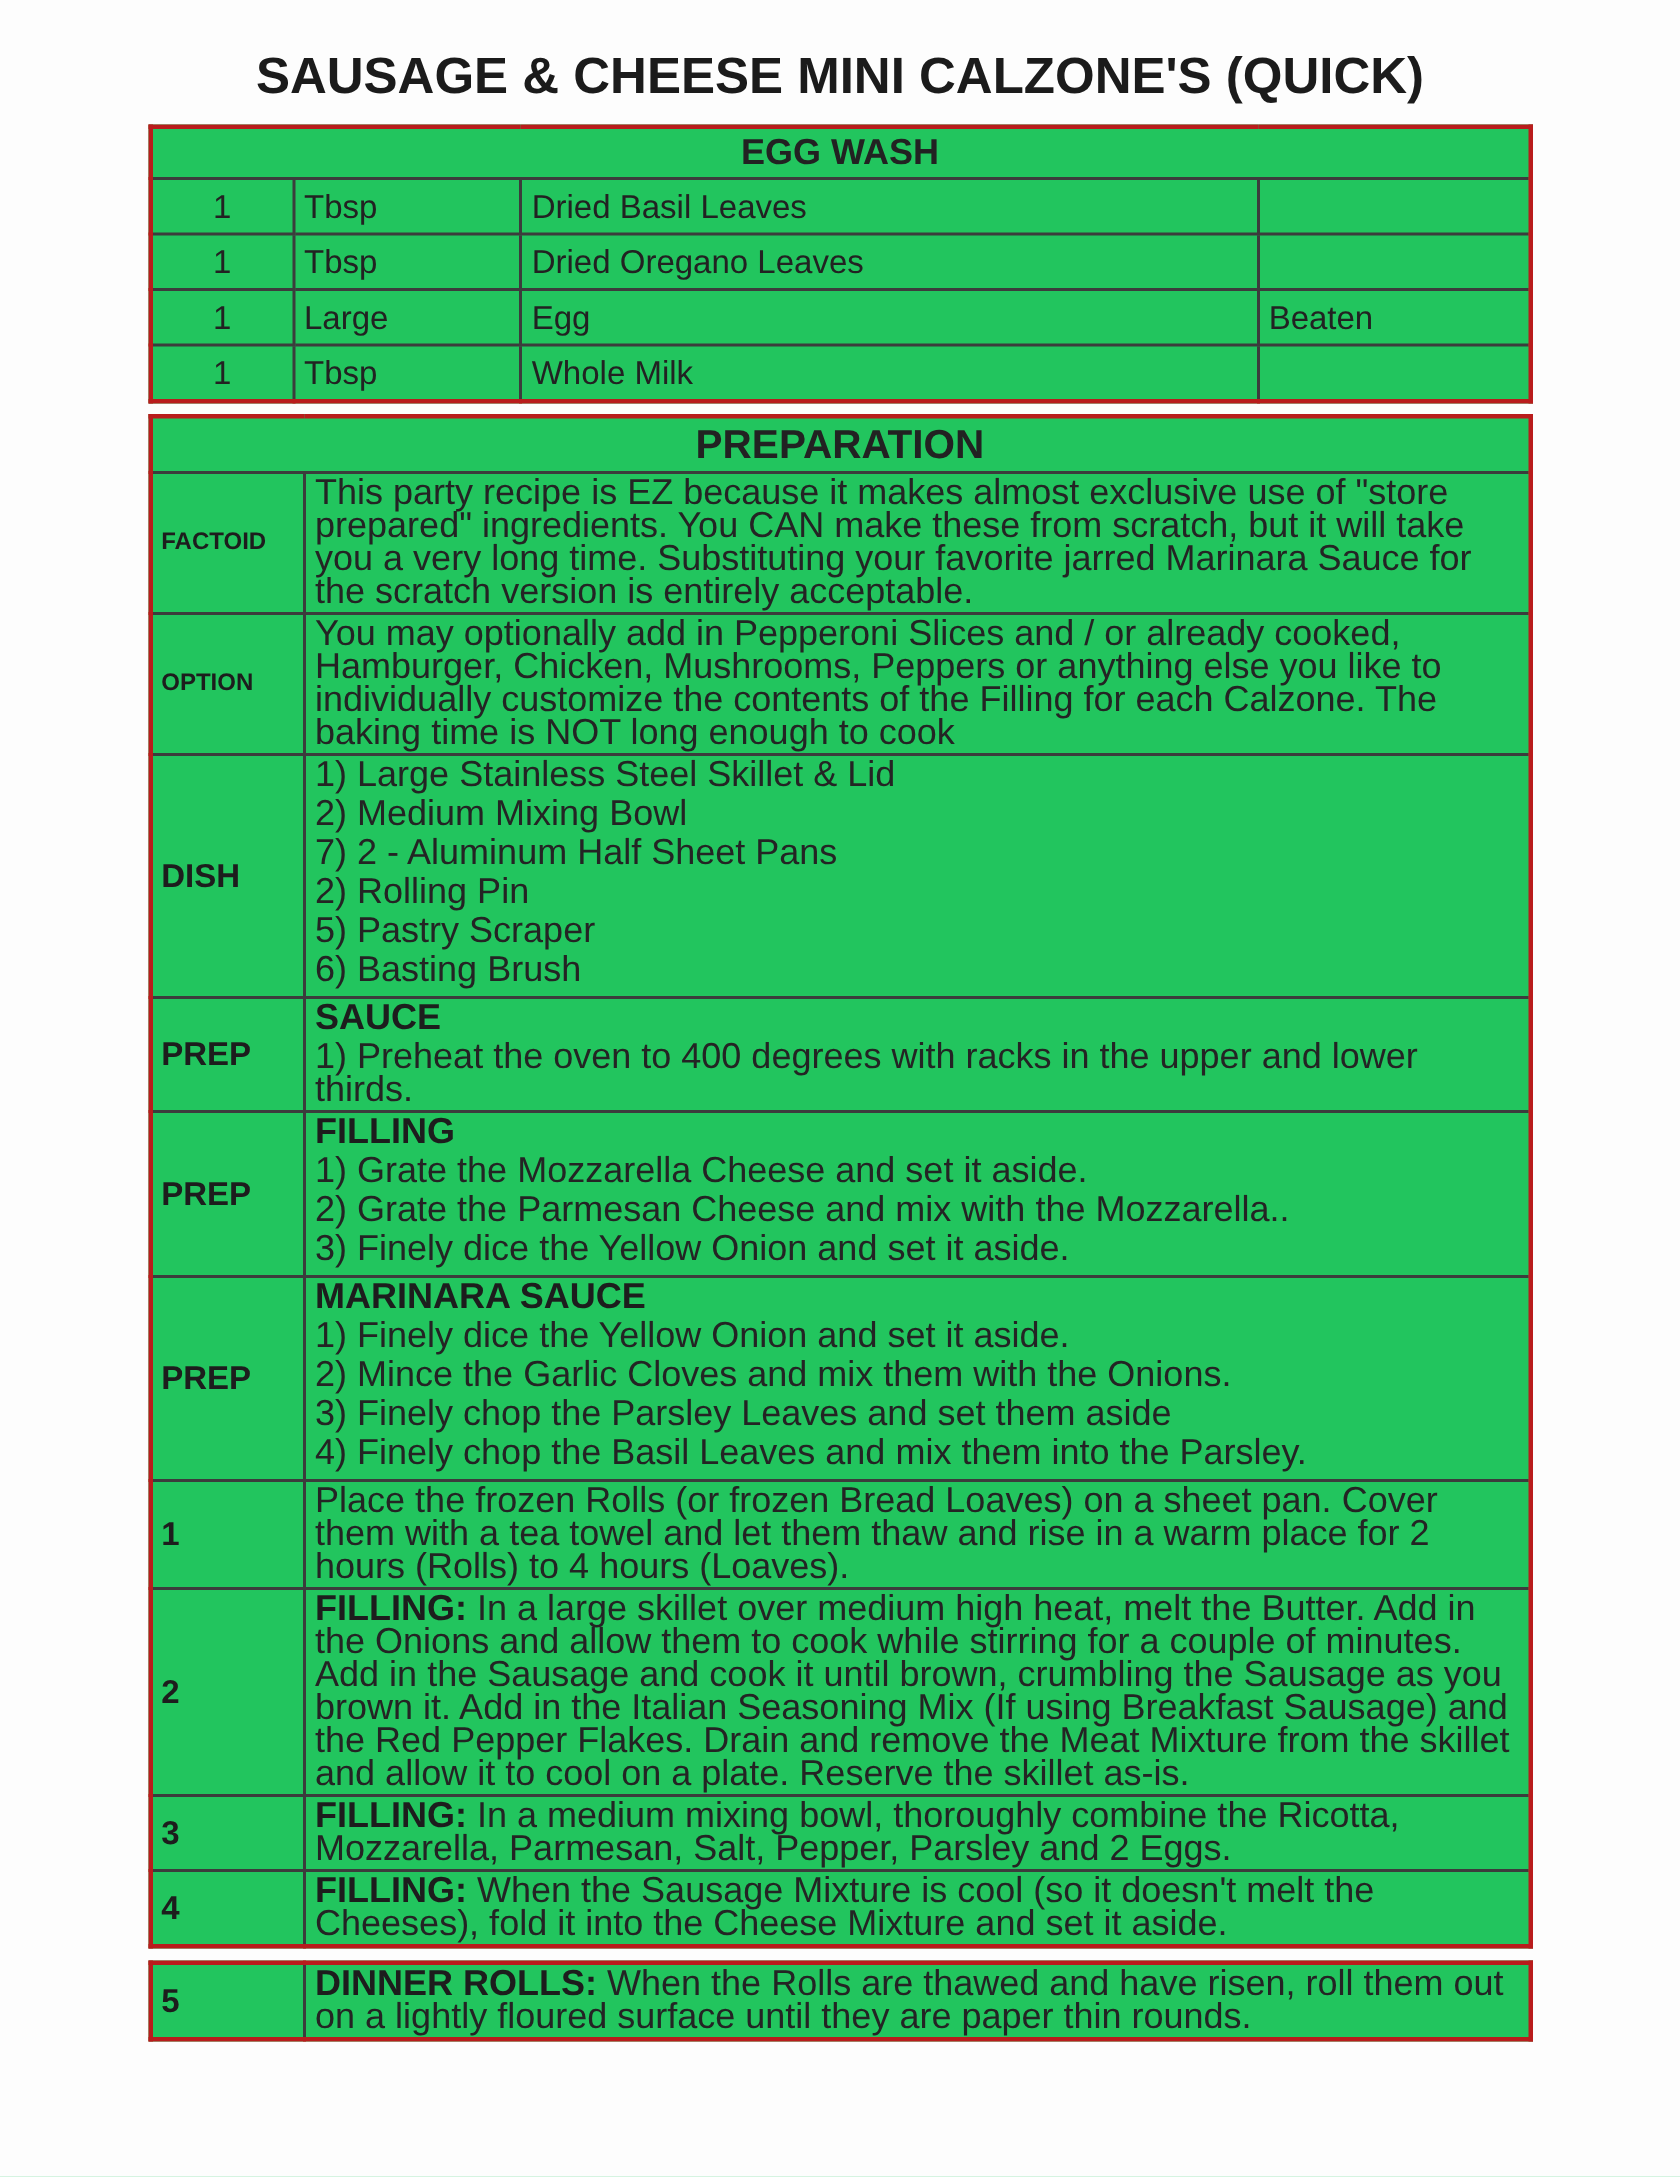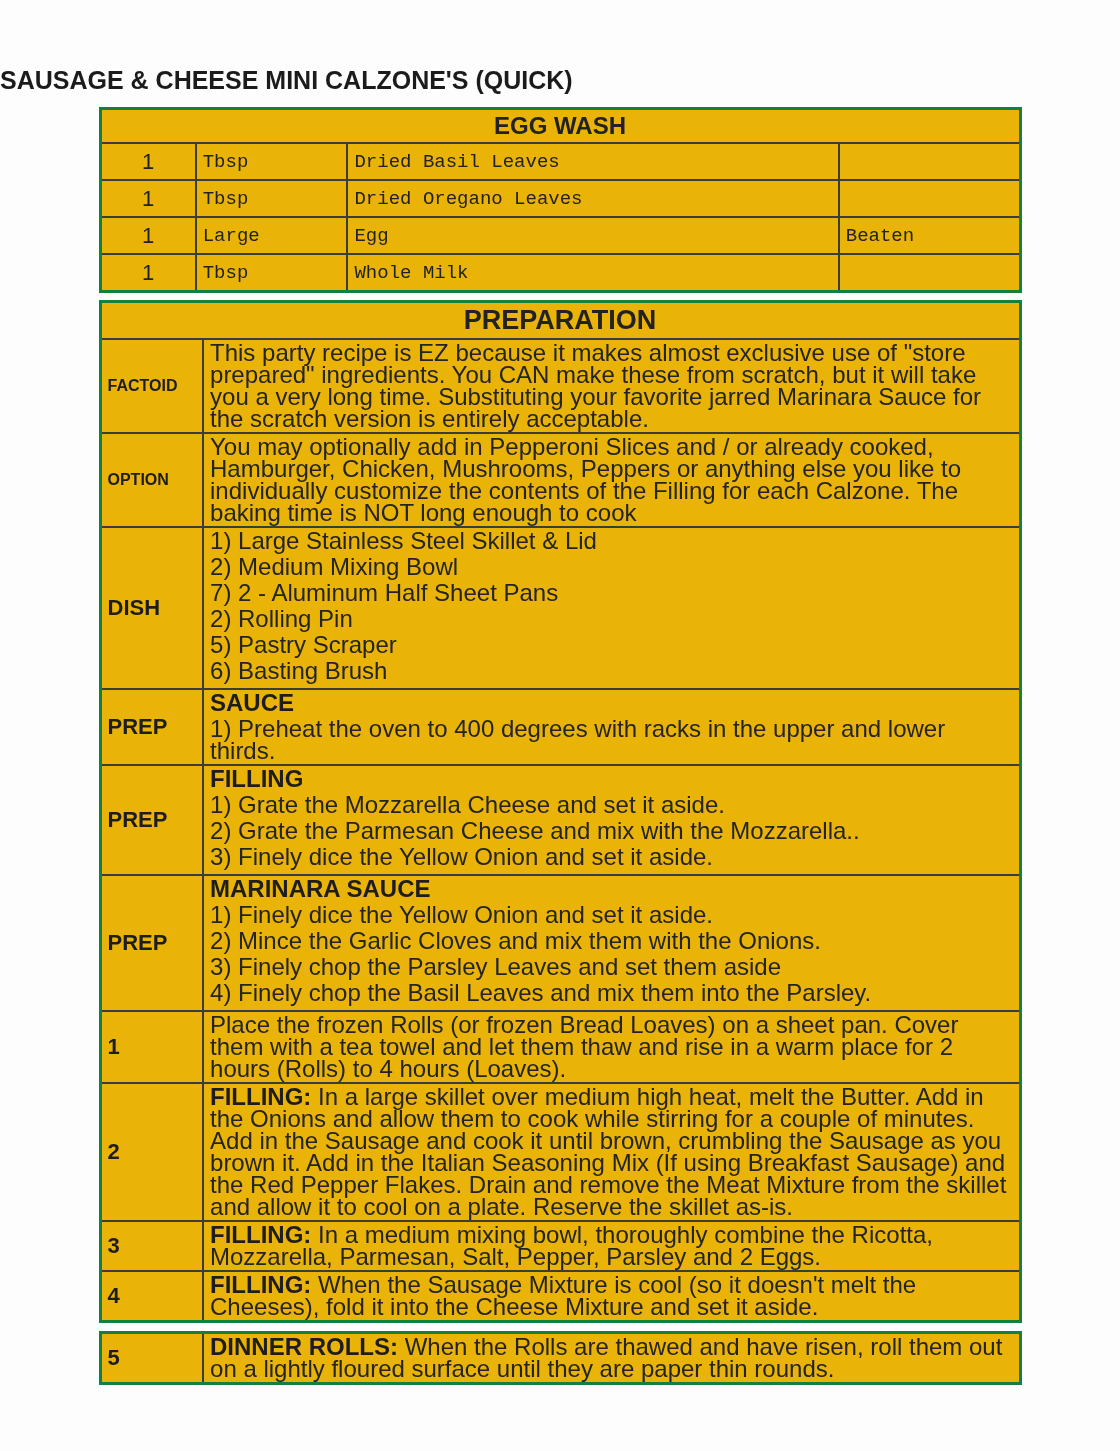--- a/index.html
+++ b/index.html
@@ -12,34 +12,34 @@
     width: 1120px;
     height: 1451px;
     margin: 0 auto;
     background: #fdfdfd;
     font-family: "Liberation Sans", sans-serif;
     color: #222222;
     overflow: hidden;
   }
   .title {
     margin: 0;
-    padding-top: 66px;
-    text-align: left;
-    font-size: 25px;
+    padding-top: 32px;
+    text-align: center;
+    font-size: 34px;
     font-weight: bold;
     color: #1b1b1b;
     letter-spacing: 0px;
   }
   table.tbl {
     width: 923px;
     margin: 0 auto;
     border-collapse: collapse;
     table-layout: fixed;
-    border: 3px solid #15803d;
-    background: #eab308;
+    border: 3px solid #b91c1c;
+    background: #22c55e;
   }
   .tbl-wrap-egg { margin-top: 12px; }
   .tbl-wrap-prep { margin-top: 7px; border-radius: 21px; }
   .tbl-wrap-step5 { margin-top: 8px; }
   table.tbl td, table.tbl th {
     border: 2px solid #3c3c3c;
     padding: 2px 6px;
     vertical-align: middle;
   }
   th.section-header {
@@ -49,23 +49,22 @@
   }
   th.egg-header { font-size: 24px; }
   th.prep-header { font-size: 27px; }
   
   td.qty-cell {
     text-align: center;
     font-size: 22px;
     height: 31px;
   }
   td.unit-cell, td.item-cell, td.note-cell {
-    font-size: 19px;
+    font-size: 22px;
     padding-left: 8px;
-    font-family: Liberation Mono, monospace;
   }
   
   td.label-cell {
     text-align: left;
     font-weight: bold;
     font-size: 22px;
     color: #1d1d1d;
   }
   td.label-cell.small { font-size: 16px; }
   

